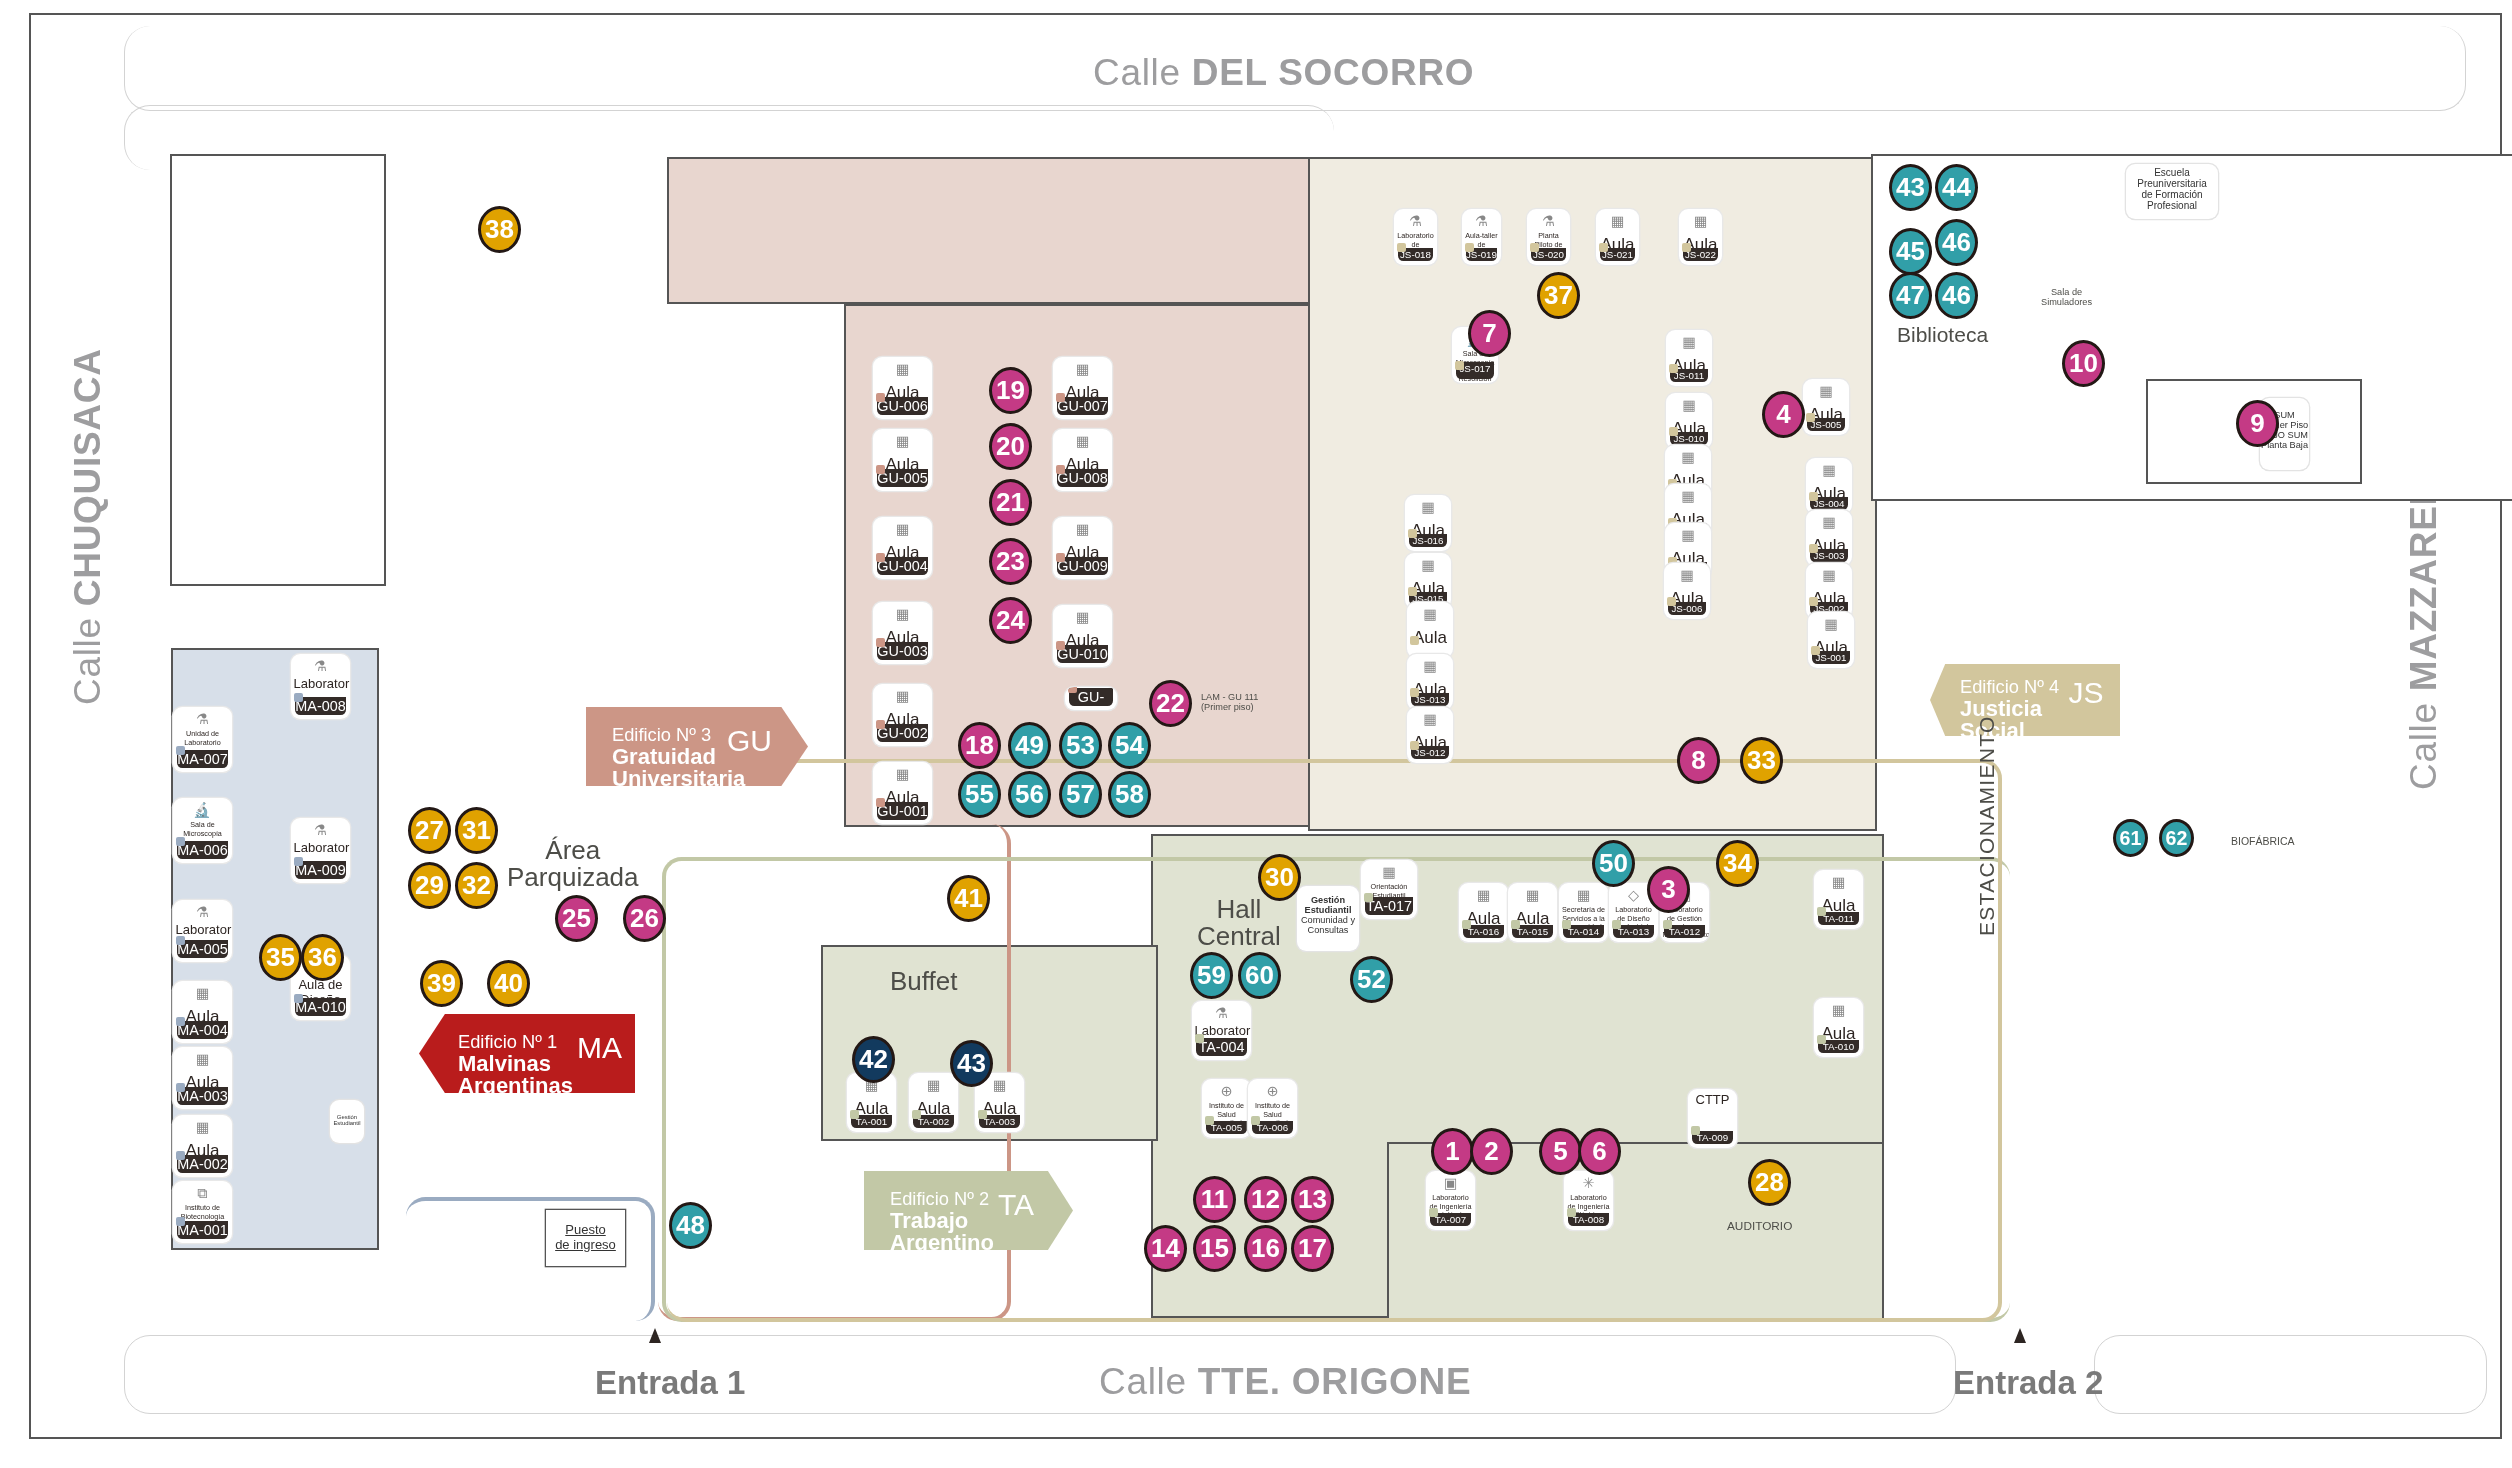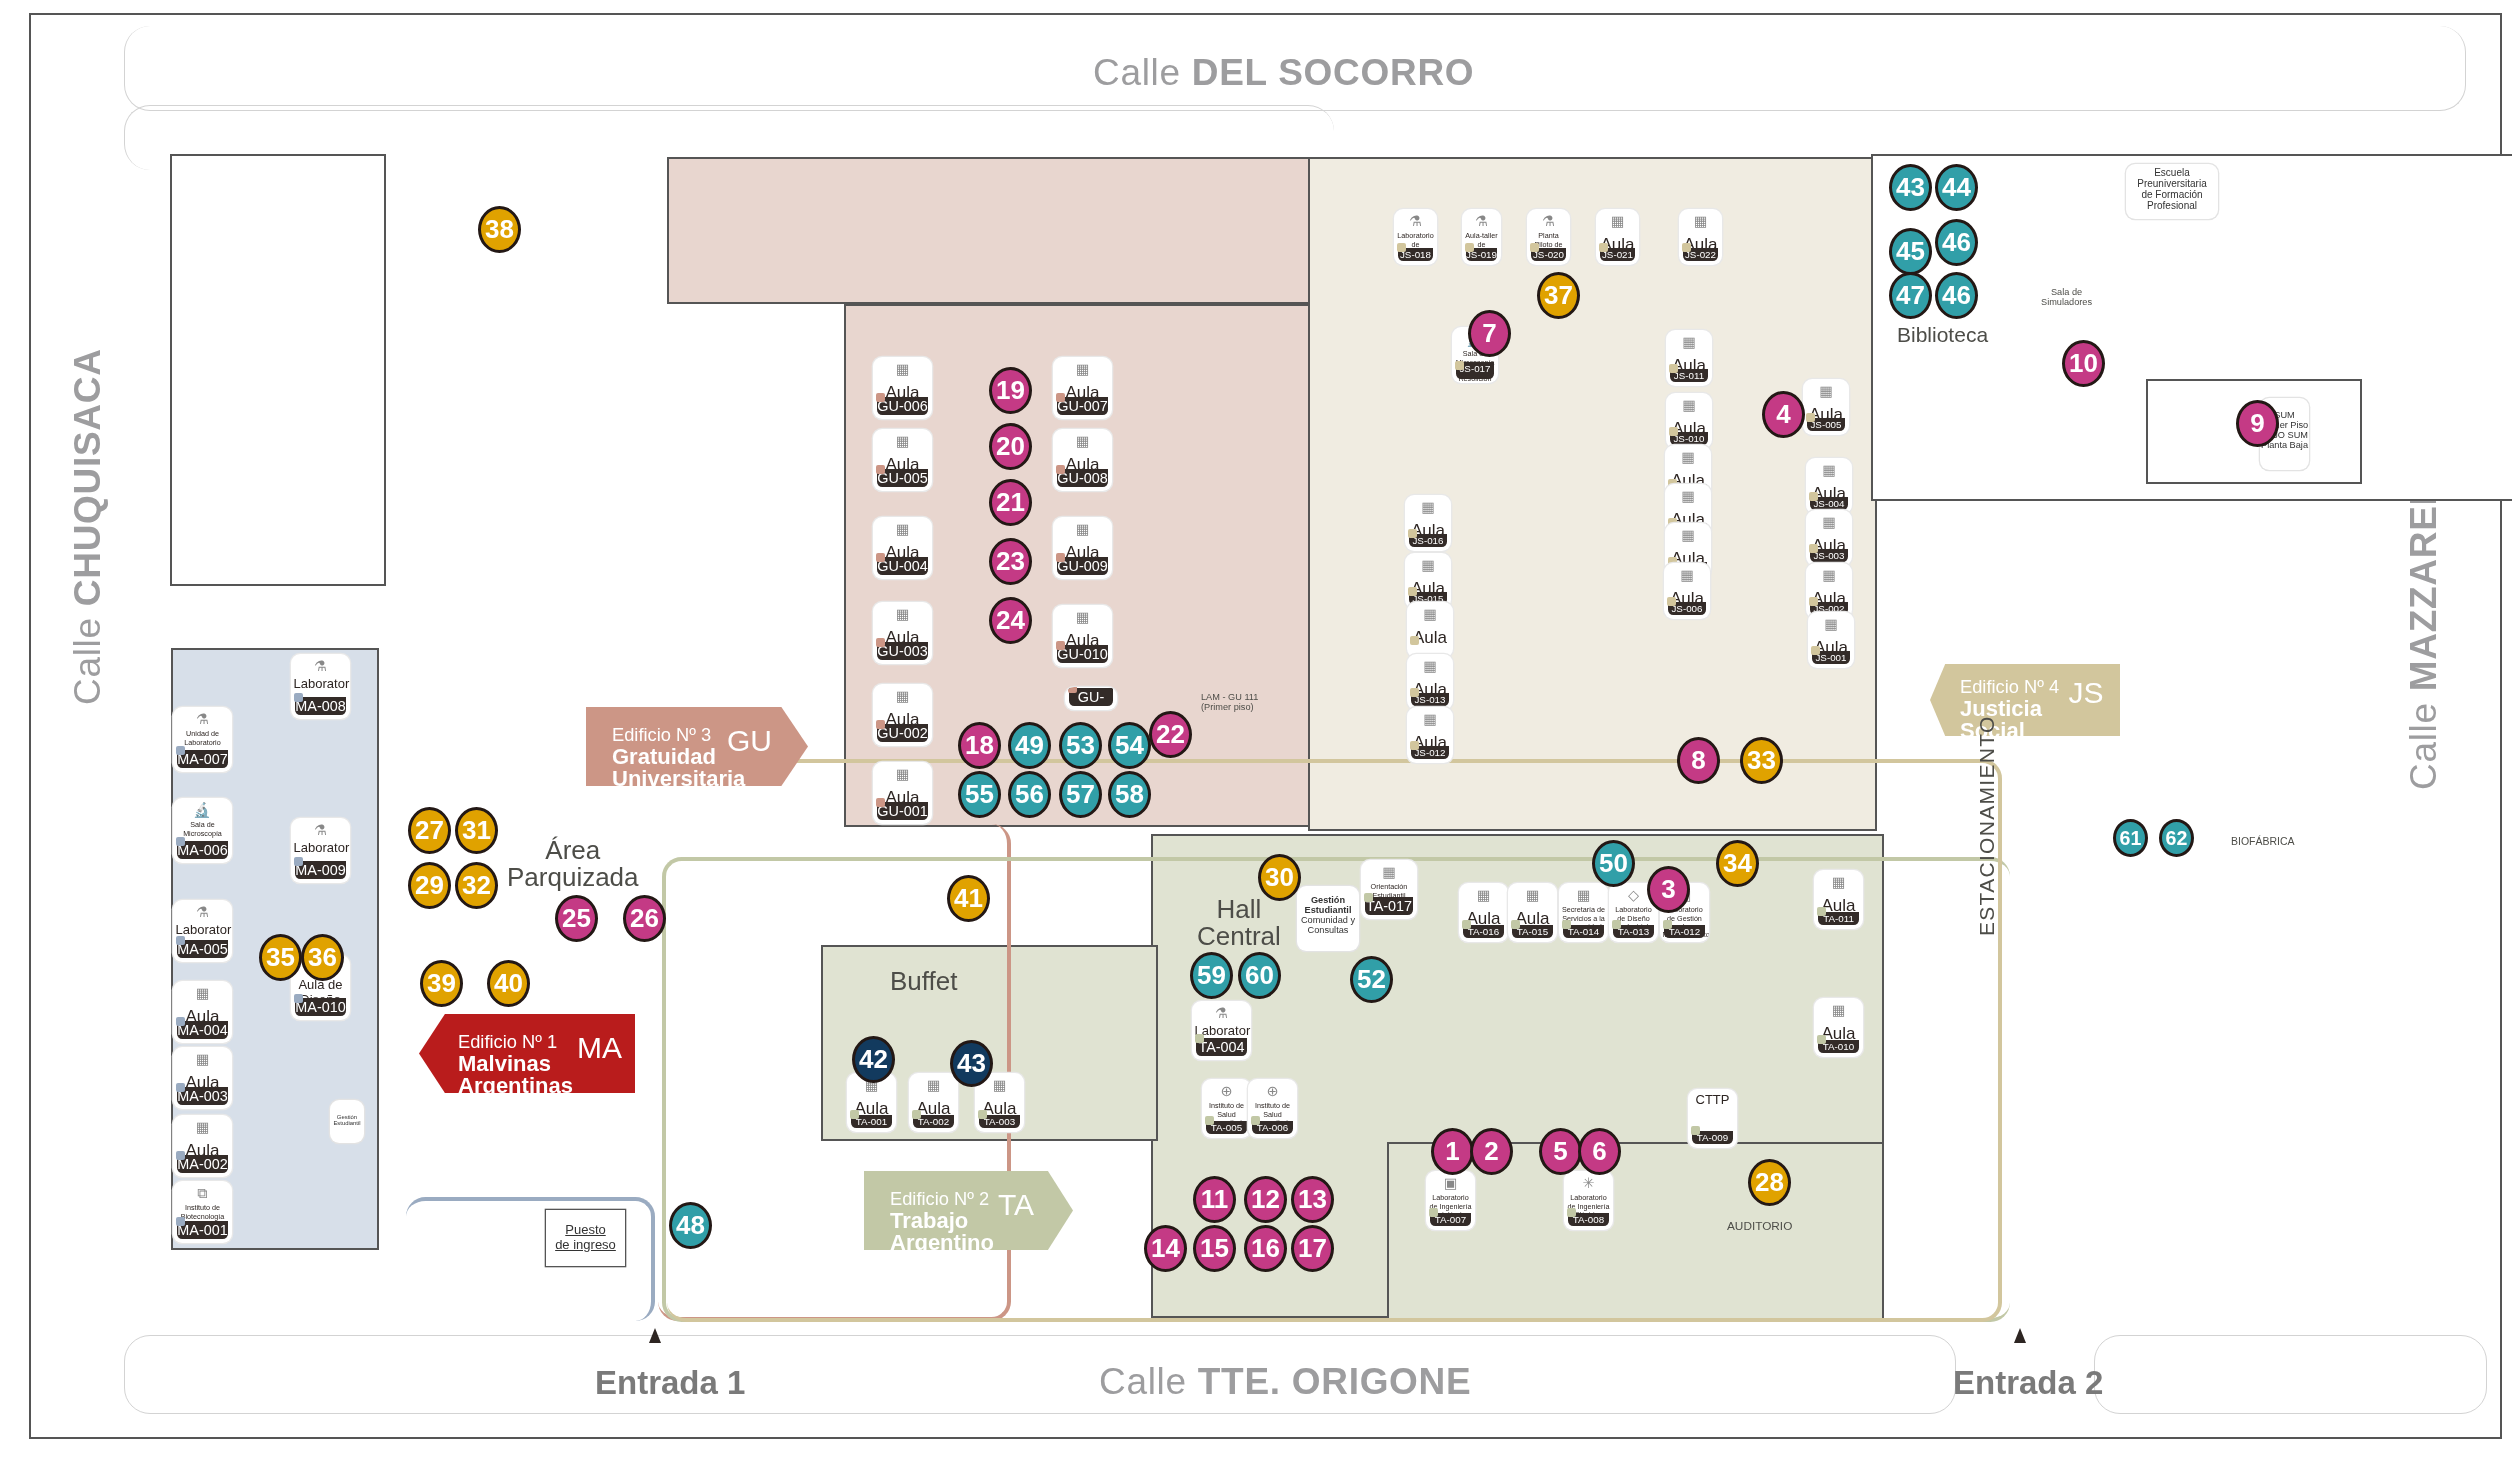--- a/index.html
+++ b/index.html
@@ -535,21 +535,21 @@
     <div class="marker m-pink" style="left: 1244px; top: 1176px;">12</div>
     <div class="marker m-pink" style="left: 1291px; top: 1176px;">13</div>
     <div class="marker m-pink" style="left: 1144px; top: 1225px;">14</div>
     <div class="marker m-pink" style="left: 1193px; top: 1225px;">15</div>
     <div class="marker m-pink" style="left: 1244px; top: 1225px;">16</div>
     <div class="marker m-pink" style="left: 1291px; top: 1225px;">17</div>
     <div class="marker m-pink" style="left: 958px; top: 722px;">18</div>
     <div class="marker m-pink" style="left: 989px; top: 367px;">19</div>
     <div class="marker m-pink" style="left: 989px; top: 423px;">20</div>
     <div class="marker m-pink" style="left: 989px; top: 479px;">21</div>
-    <div class="marker m-pink" style="left: 1149px; top: 711px;">22</div>
+    <div class="marker m-pink" style="left: 1149px; top: 680px;">22</div>
     <div class="marker m-pink" style="left: 989px; top: 538px;">23</div>
     <div class="marker m-pink" style="left: 989px; top: 597px;">24</div>
     <div class="marker m-pink" style="left: 555px; top: 895px;">25</div>
     <div class="marker m-pink" style="left: 623px; top: 895px;">26</div>
     <div class="marker m-gold" style="left: 408px; top: 807px;">27</div>
     <div class="marker m-gold" style="left: 1748px; top: 1159px;">28</div>
     <div class="marker m-gold" style="left: 408px; top: 862px;">29</div>
     <div class="marker m-gold" style="left: 1258px; top: 854px;">30</div>
     <div class="marker m-gold" style="left: 455px; top: 807px;">31</div>
     <div class="marker m-gold" style="left: 455px; top: 862px;">32</div>

